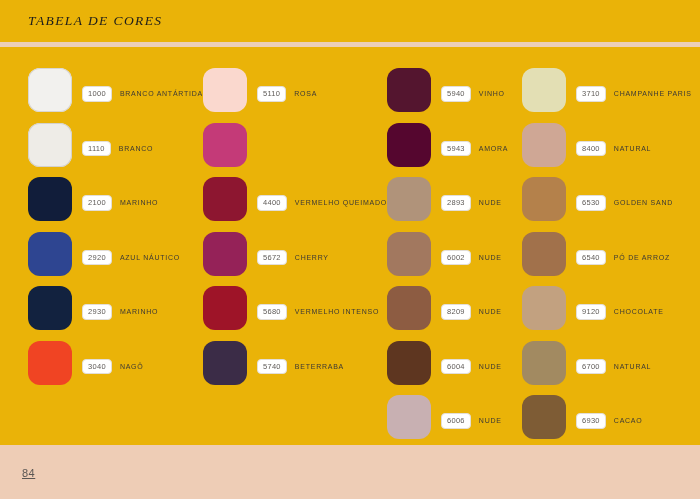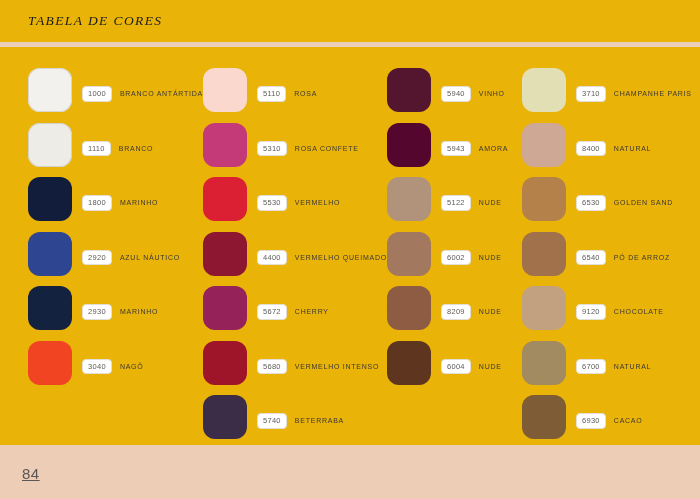--- a/index.html
+++ b/index.html
@@ -113,21 +113,21 @@
   
   .footer {
     flex: 0 0 57px;
     background: #eecdb6;
     display: flex;
     align-items: center;
     padding-left: 22px;
   }
 
   .page-number {
-    font-size: 15px;
+    font-size: 11px;
     color: #5b5754;
     letter-spacing: 0.5px;
     text-decoration: underline;
   }
 </style>
 </head>
 <body>
 
 <div class="page">
 
@@ -148,21 +148,21 @@
         <div class="swatch-row">
           <div class="swatch-chip" style="background: rgb(238, 236, 231); box-shadow: rgb(212, 209, 203) 0px 0px 0px 1px inset;"></div>
           <div class="swatch-meta">
             <div class="code-badge">1110</div>
             <div class="color-name">BRANCO</div>
           </div>
         </div>
         <div class="swatch-row">
           <div class="swatch-chip" style="background: rgb(17, 29, 58);"></div>
           <div class="swatch-meta">
-            <div class="code-badge">1800</div>
+            <div class="code-badge">2100</div>
             <div class="color-name">MARINHO</div>
           </div>
         </div>
         <div class="swatch-row">
           <div class="swatch-chip" style="background: rgb(46, 69, 145);"></div>
           <div class="swatch-meta">
             <div class="code-badge">2920</div>
             <div class="color-name">AZUL NÁUTICO</div>
           </div>
         </div>
@@ -184,31 +184,20 @@
       <div class="column">
         <div class="swatch-row">
           <div class="swatch-chip" style="background: rgb(250, 216, 206);"></div>
           <div class="swatch-meta">
             <div class="code-badge">5110</div>
             <div class="color-name">ROSA</div>
           </div>
         </div>
         <div class="swatch-row">
           <div class="swatch-chip" style="background: rgb(196, 58, 120);"></div>
-          <div class="swatch-meta">
-            <div class="code-badge">5310</div>
-            <div class="color-name">ROSA CONFETE</div>
-          </div>
-        </div>
-        <div class="swatch-row">
-          <div class="swatch-chip" style="background: rgb(220, 32, 52);"></div>
-          <div class="swatch-meta">
-            <div class="code-badge">5530</div>
-            <div class="color-name">VERMELHO</div>
-          </div>
         </div>
         <div class="swatch-row">
           <div class="swatch-chip" style="background: rgb(141, 22, 48);"></div>
           <div class="swatch-meta">
             <div class="code-badge">4400</div>
             <div class="color-name">VERMELHO QUEIMADO</div>
           </div>
         </div>
         <div class="swatch-row">
           <div class="swatch-chip" style="background: rgb(149, 34, 88);"></div>
@@ -243,21 +232,21 @@
         <div class="swatch-row">
           <div class="swatch-chip" style="background: rgb(85, 6, 47);"></div>
           <div class="swatch-meta">
             <div class="code-badge">5943</div>
             <div class="color-name">AMORA</div>
           </div>
         </div>
         <div class="swatch-row">
           <div class="swatch-chip" style="background: rgb(176, 147, 122);"></div>
           <div class="swatch-meta">
-            <div class="code-badge">5122</div>
+            <div class="code-badge">2893</div>
             <div class="color-name">NUDE</div>
           </div>
         </div>
         <div class="swatch-row">
           <div class="swatch-chip" style="background: rgb(162, 120, 95);"></div>
           <div class="swatch-meta">
             <div class="code-badge">6002</div>
             <div class="color-name">NUDE</div>
           </div>
         </div>
@@ -265,20 +254,27 @@
           <div class="swatch-chip" style="background: rgb(141, 92, 66);"></div>
           <div class="swatch-meta">
             <div class="code-badge">8209</div>
             <div class="color-name">NUDE</div>
           </div>
         </div>
         <div class="swatch-row">
           <div class="swatch-chip" style="background: rgb(94, 54, 32);"></div>
           <div class="swatch-meta">
             <div class="code-badge">6004</div>
+            <div class="color-name">NUDE</div>
+          </div>
+        </div>
+        <div class="swatch-row">
+          <div class="swatch-chip" style="background: rgb(200, 176, 178);"></div>
+          <div class="swatch-meta">
+            <div class="code-badge">6006</div>
             <div class="color-name">NUDE</div>
           </div>
         </div>
       </div>
       <div class="column">
         <div class="swatch-row">
           <div class="swatch-chip" style="background: rgb(227, 223, 180);"></div>
           <div class="swatch-meta">
             <div class="code-badge">3710</div>
             <div class="color-name">CHAMPANHE PARIS</div>

